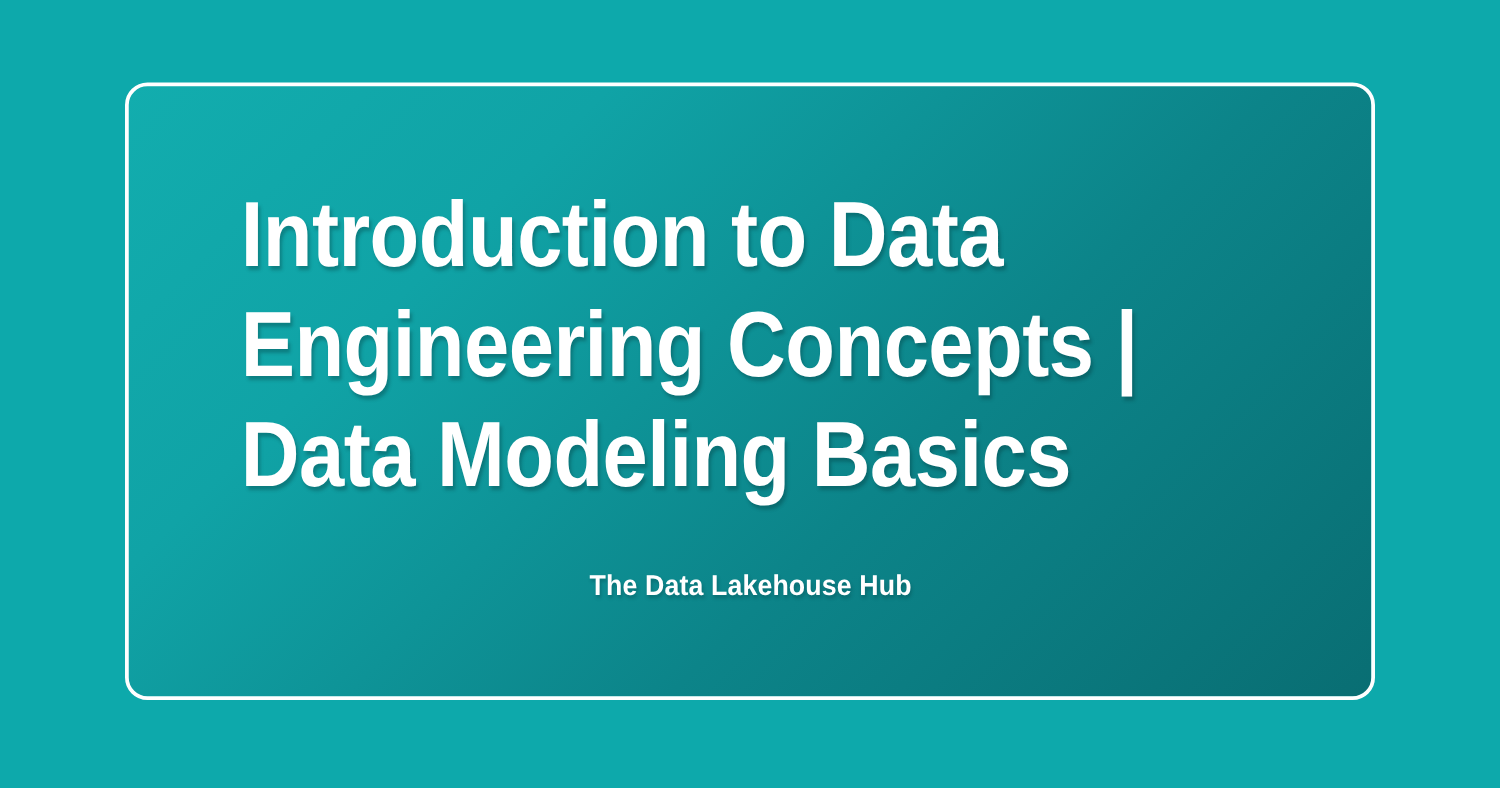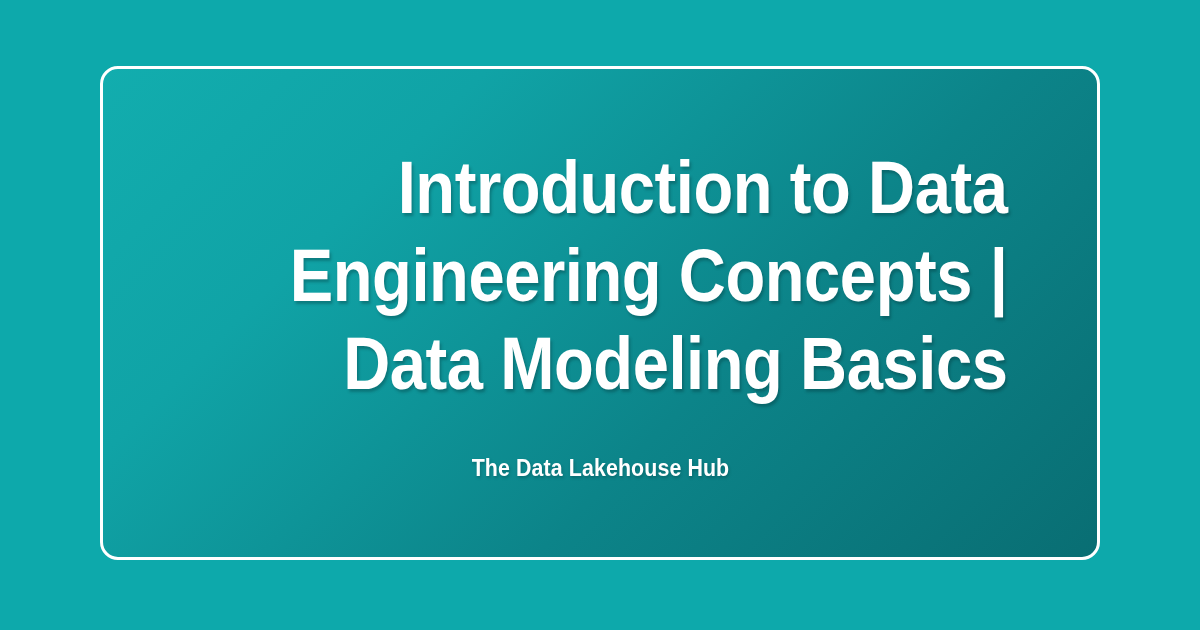--- a/index.html
+++ b/index.html
@@ -33,21 +33,21 @@
     background-image: linear-gradient(135deg, #12adae 0%, #10a3a6 26%, #0c8489 62%, #096e73 100%);
     display: flex;
     flex-direction: column;
     align-items: center;
     justify-content: center;
     overflow: hidden;
   }
 
   #title-block {
     width: 100%;
-    text-align: right;
+    text-align: left;
     padding: 0 34px;
     box-sizing: border-box;
   }
 
   .title-line {
     display: block;
     color: #ffffff;
     font-family: "Liberation Sans Narrow", "Liberation Sans", sans-serif;
     font-weight: 700;
     font-size: 74px;

